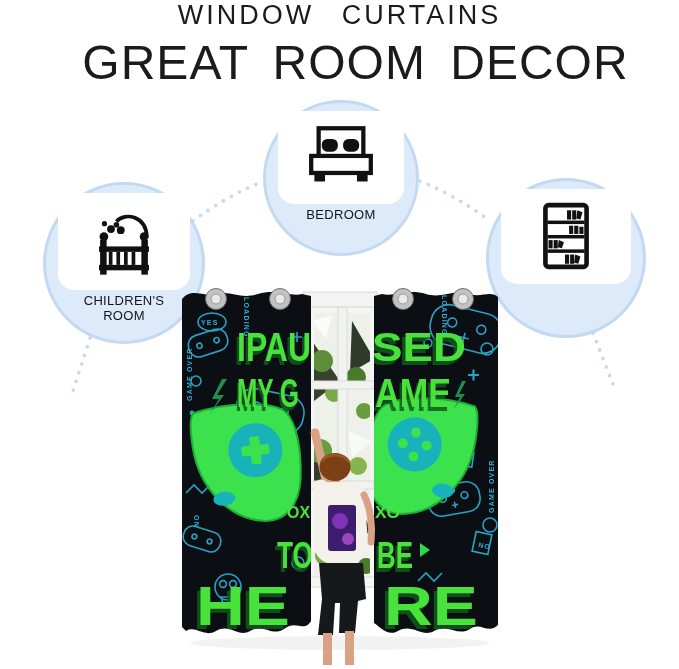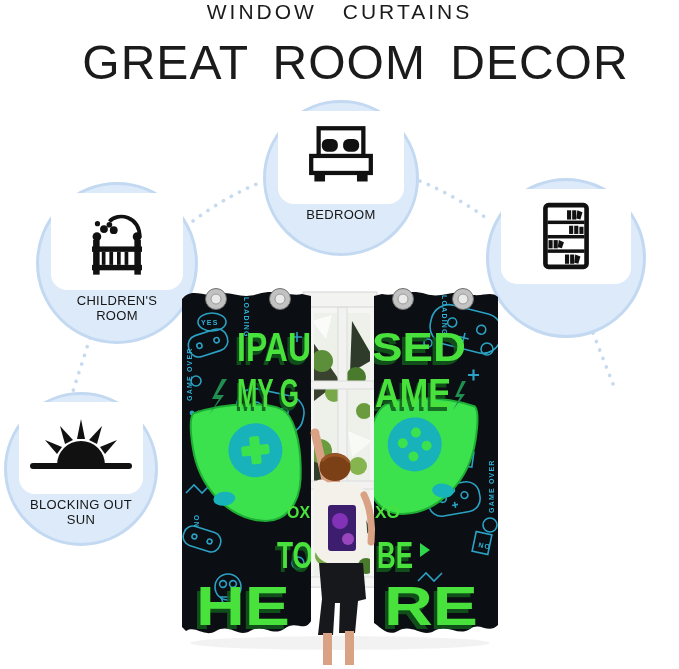--- a/index.html
+++ b/index.html
@@ -1,19 +1,19 @@
 <!DOCTYPE html>
 <html><head>
 <meta charset="utf-8">
 <style>
   html,body{margin:0;padding:0;background:#fff;}
   .stage{position:relative;width:679px;height:669px;background:#fff;overflow:hidden;
          font-family:"Liberation Sans",sans-serif;}
   .hdr{position:absolute;left:0;width:679px;text-align:center;color:#1b1b1b;z-index:3;white-space:nowrap;}
-  .brand{top:0;font-size:21px;font-weight:400;letter-spacing:3px;word-spacing:17px;}
+  .brand{top:0;font-size:27px;font-weight:400;letter-spacing:3px;word-spacing:17px;}
   .headline{top:35px;font-size:48px;font-weight:500;letter-spacing:1px;word-spacing:10px;padding-left:16px;}
   .connectors{position:absolute;left:0;top:0;z-index:0;}
   .bubble{position:absolute;border-radius:50%;background:#dceafa;border:3px solid #c3d9f1;
           box-sizing:border-box;z-index:1;}
   .iconbox{position:absolute;left:8%;top:5%;width:84%;height:62%;background:#fff;
            border-radius:16px;display:flex;align-items:center;justify-content:center;}
   .feature-label{position:absolute;top:69%;left:50%;transform:translateX(-50%);width:108px;
            text-align:center;font-size:13px;line-height:1.18;color:#161616;letter-spacing:.3px;}
   .photo{position:absolute;left:182px;top:281px;width:316px;height:384px;z-index:2;}
   .slogan{font-family:"Liberation Sans",sans-serif;font-weight:bold;fill:#49e23c;}
@@ -45,21 +45,21 @@
         <rect x="17" y="14" width="15" height="12" rx="5" fill="#111"></rect>
         <rect x="37" y="14" width="15" height="12" rx="5" fill="#111"></rect>
         <rect x="7" y="30" width="56" height="16" fill="#fff" stroke="#111" stroke-width="4"></rect>
         <rect x="10" y="46" width="10" height="8" fill="#111"></rect>
         <rect x="50" y="46" width="10" height="8" fill="#111"></rect>
       </svg>
     </div>
     <div class="feature-label">BEDROOM</div>
   </div>
 
-  <div class="bubble" style="left:36px;top:182px;width:162px;height:162px;">
+  <div class="bubble" style="left:43px;top:182px;width:162px;height:162px;">
     <div class="iconbox">
       <svg width="76" height="72" viewBox="0 0 70 66">
         <path d="M56,30 C56,10 36,6 28,15" fill="none" stroke="#111" stroke-width="3.4"></path>
         <circle cx="28" cy="18" r="2.6" fill="#111"></circle>
         <circle cx="23" cy="22" r="3.6" fill="#111"></circle>
         <circle cx="32" cy="23" r="3.6" fill="#111"></circle>
         <circle cx="17" cy="17" r="2.4" fill="#111"></circle>
         <circle cx="16.5" cy="29" r="4" fill="#111"></circle>
         <circle cx="53.5" cy="29" r="4" fill="#111"></circle>
         <rect x="13" y="32" width="6" height="32" fill="#111"></rect>
@@ -93,36 +93,20 @@
             <rect x="23" y="38" width="4" height="8"></rect>
           <polygon points="28,38 33,40 31,46 27,45"></polygon>
           <rect x="34" y="52" width="4" height="9"></rect>
             <rect x="39" y="52" width="4" height="9"></rect>
           <polygon points="44,52 49,54 47,61 43,60"></polygon>
         </g>
       </svg>
     </div>
   </div>
 
-  <div class="bubble" style="left:4px;top:392px;width:154px;height:154px;">
-    <div class="iconbox">
-      <svg width="116" height="62" viewBox="0 0 110 62">
-        <g fill="#111">
-          <polygon points="55,2 51,22 59,22"></polygon>
-          <polygon points="34,9 47,23 39,27"></polygon>
-          <polygon points="19,23 36,30 31,37"></polygon>
-          <polygon points="76,9 63,23 71,27"></polygon>
-          <polygon points="91,23 74,30 79,37"></polygon>
-          <path d="M31,48 A24,24 0 0 1 79,48 Z"></path>
-          <rect x="4" y="46" width="102" height="6" rx="3"></rect>
-        </g>
-      </svg>
-    </div>
-    <div class="feature-label">BLOCKING OUT SUN</div>
-  </div>
 
 
   <div class="photo">
     <svg width="316" height="384" viewBox="0 0 316 384">
       <defs>
         <clipPath id="clipL">
             <path d="M0,18 C10,6 20,16 34,13 C50,9 58,19 76,13 C94,7 108,16 120,13 L129,15 L129,340 C122,352 114,338 102,348 C90,356 82,342 68,350 C56,357 48,342 34,350 C22,357 14,344 4,350 L0,346 Z"></path>
           </clipPath>
         <clipPath id="clipR">
             <path d="M192,15 L200,13 C214,16 226,7 244,13 C260,18 270,8 286,13 C300,17 308,9 316,16 L316,344 C306,354 298,340 288,348 C276,356 266,342 252,350 C240,357 230,342 216,350 C206,356 198,346 192,342 Z"></path>

